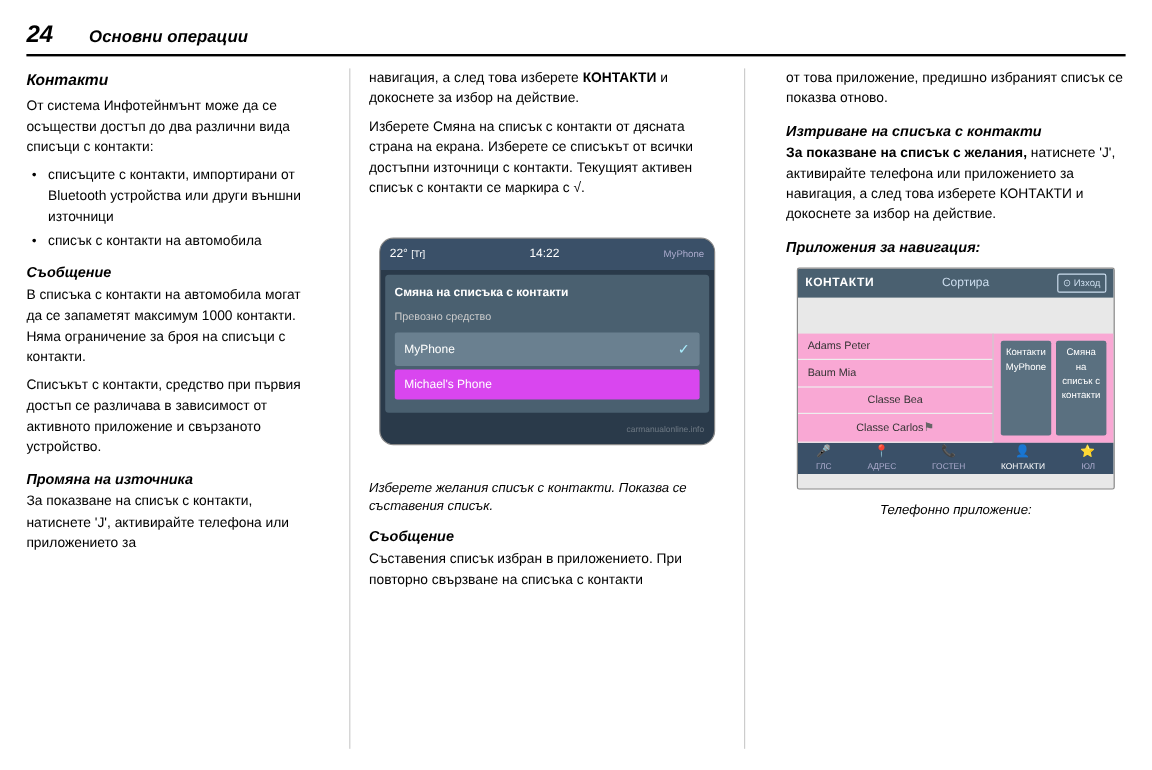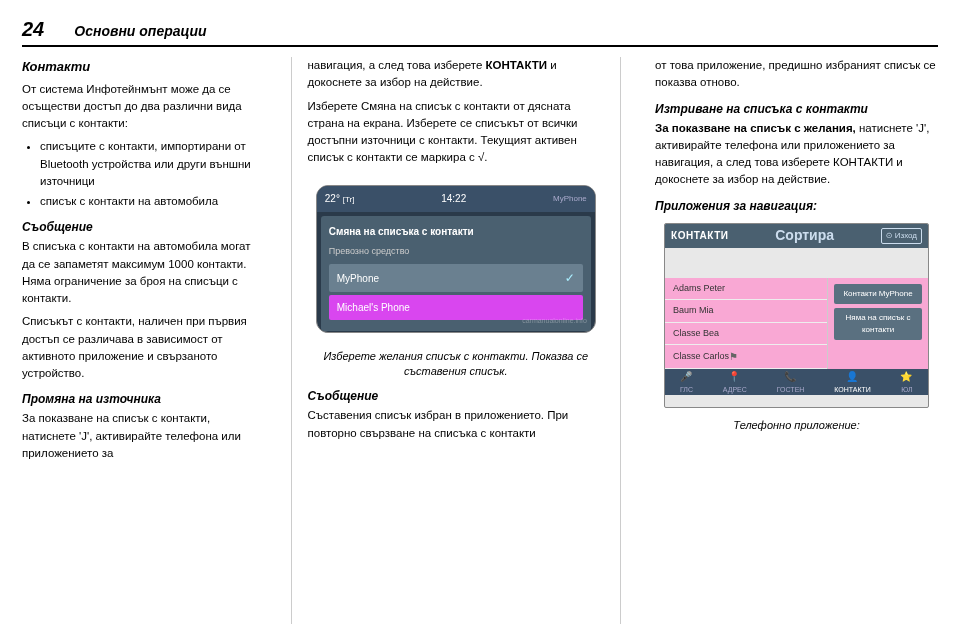--- a/index.html
+++ b/index.html
@@ -101,24 +101,24 @@
     .bullet-list li {
       margin-bottom: 3px;
     }
 
     .bold-inline {
       font-weight: bold;
     }
 
     .screen-image {
       width: 280px;
-      height: 148px;
+      height: 173px;
       border: 1px solid #888;
       background: #2a3a4a;
-      margin: 12px auto;
+      margin: 25px auto;
       position: relative;
       display: block;
       border-radius: 12px;
       overflow: hidden;
     }
 
     .screen-top-bar {
       background: #3a5068;
       height: 26px;
       display: flex;
@@ -197,23 +197,22 @@
       font-size: 9px;
     }
 
     .screen2-header .s2-title {
       font-weight: bold;
       font-size: 10px;
       letter-spacing: 0.5px;
     }
 
     .screen2-header .s2-sort {
-      font-size: 14px;
+      font-size: 10px;
       color: #cde;
-      font-weight: bold;
     }
 
     .screen2-header .s2-exit {
       font-size: 8px;
       color: #cde;
       border: 1px solid #cde;
       padding: 1px 4px;
       border-radius: 2px;
     }
 
@@ -224,34 +223,34 @@
 
     .screen2-list-item {
       padding: 4px 8px;
       font-size: 9px;
       border-bottom: 1px solid #eee;
       color: #333;
     }
 
     .screen2-list-item.has-flag {
       display: flex;
-      justify-content: flex-start;
+      justify-content: center;
       align-items: center;
     }
 
     .flag-icon {
       color: #666;
       font-size: 10px;
     }
 
     .screen2-side {
       width: 100px;
       font-size: 8px;
       display: flex;
-      flex-direction: column;
+      flex-direction: row;
       gap: 4px;
       padding: 6px;
     }
 
     .side-btn {
       background: #5a7080;
       color: #fff;
       padding: 4px 4px;
       border-radius: 2px;
       font-size: 8px;
@@ -280,21 +279,21 @@
       color: #fff;
     }
 
     .bottom-btn-icon {
       font-size: 10px;
     }
 
     .caption {
       font-size: 11px;
       font-style: italic;
-      text-align: center;
+      text-align: left;
       margin-top: 4px;
       line-height: 1.4;
     }
 
     .image-container {
       display: flex;
       flex-direction: column;
       align-items: center;
     }
 
@@ -320,21 +319,21 @@
 
     <div class="col-left">
       <p class="section-heading">Контакти</p>
       <p>От система Инфотейнмънт може да се осъществи достъп до два различни вида списъци с контакти:</p>
       <ul class="bullet-list">
         <li>списъците с контакти, импортирани от Bluetooth устройства или други външни източници</li>
         <li>списък с контакти на автомобила</li>
       </ul>
       <p class="note-heading">Съобщение</p>
       <p>В списъка с контакти на автомобила могат да се запаметят максимум 1000 контакти. Няма ограничение за броя на списъци с контакти.</p>
-      <p>Списъкът с контакти, наличен при първия достъп се различава в зависимост от активното приложение и свързаното устройство.</p>
+      <p>Списъкът с контакти, средство при първия достъп се различава в зависимост от активното приложение и свързаното устройство.</p>
       <p class="note-heading">Промяна на източника</p>
       <p>За показване на списък с контакти, натиснете 'J', активирайте телефона или приложението за</p>
     </div>
 
     <div class="col-middle">
       <p>
         <span>навигация, а след това изберете</span>
         <span class="bold-inline">КОНТАКТИ</span>
         <span>и докоснете за избор на действие.</span>
       </p>
@@ -397,21 +396,21 @@
               <div class="screen2-list-item has-flag">
                 <span>Classe Bea</span>
               </div>
               <div class="screen2-list-item has-flag">
                 <span>Classe Carlos</span>
                 <span class="flag-icon">⚑</span>
               </div>
             </div>
             <div class="screen2-side">
               <div class="side-btn">Контакти MyPhone</div>
-              <div class="side-btn">Няма на списък с контакти</div>
+              <div class="side-btn">Смяна на списък с контакти</div>
             </div>
           </div>
           <div class="screen2-bottom">
             <div class="bottom-btn">
               <span class="bottom-btn-icon">🎤</span>
               <span>ГЛС</span>
             </div>
             <div class="bottom-btn">
               <span class="bottom-btn-icon">📍</span>
               <span>АДРЕС</span>

